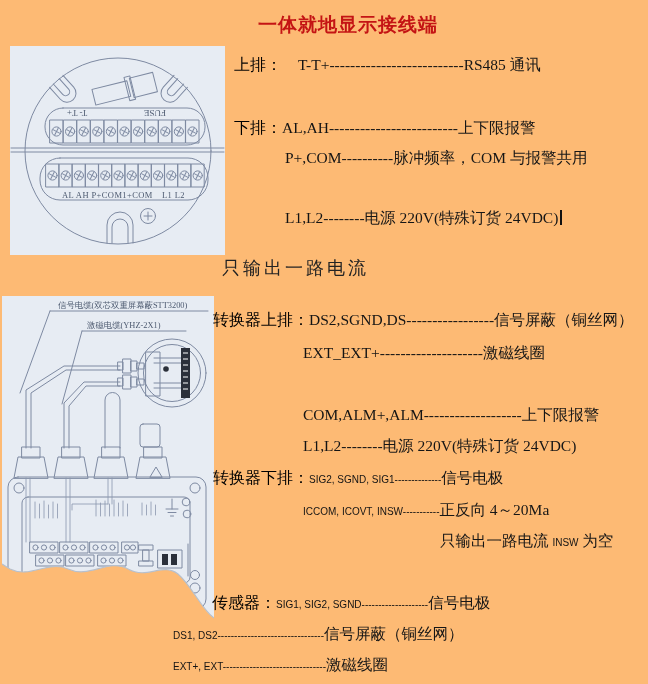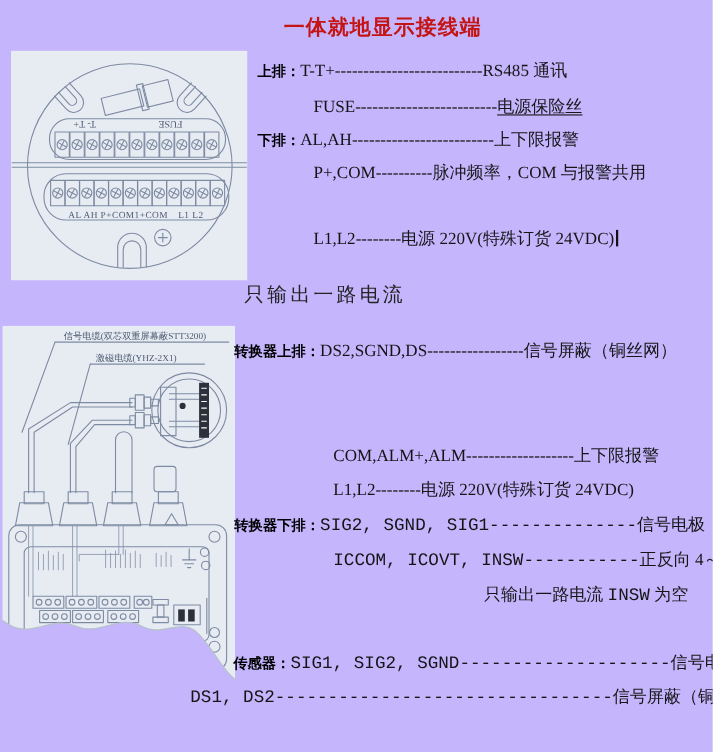--- a/index.html
+++ b/index.html
@@ -1,36 +1,36 @@
 <!DOCTYPE html>
 <html><head>
 <meta charset="utf-8">
 <style>
   html,body{margin:0;padding:0;background:#fff;}
-  .page{position:relative;width:648px;height:684px;background:#c4b5fd;overflow:hidden;
+  .page{position:relative;width:648px;height:684px;background:#fdba74;overflow:hidden;
         font-family:"Liberation Serif","DejaVu Serif",serif;color:#141414;}
   .title1{position:absolute;left:258px;top:12px;font-size:19px;font-weight:700;
           color:#c41414;letter-spacing:1px;white-space:nowrap;margin:0;}
   .title2{position:absolute;left:222px;top:256px;font-size:18px;letter-spacing:3px;
           color:#232323;white-space:nowrap;margin:0;font-weight:400;}
   .t-line{position:absolute;font-size:15.5px;white-space:nowrap;line-height:20px;}
-  .t-line .lbl{font-weight:700;font-family:"Liberation Sans","DejaVu Sans",sans-serif;
-               font-size:13px;color:#000;}
+  .t-line .lbl{font-weight:400;font-family:"Liberation Sans","DejaVu Sans",sans-serif;
+               font-size:16px;color:#000;}
   .t-line .code,.t-line .dash{letter-spacing:0;}
-  .m .code,.m .dash{font-family:Liberation Mono, monospace;font-size:16px;}
+  .m .code,.m .dash{font-family:Liberation Sans, sans-serif;font-size:10px;}
   .desc{color:#161616;}
   .und{text-decoration:underline;text-underline-offset:2px;}
   .wavy{text-decoration-line:underline;text-decoration-style:wavy;text-decoration-color:#e03434;
         text-decoration-thickness:1px;text-underline-offset:3px;}
   .caret{display:inline-block;width:1.5px;height:15px;background:#111;margin-left:2px;
          vertical-align:-2px;}
   
   .b1-0{left:234px;top:55px}.b1-1{left:285px;top:88px}.b1-2{left:234px;top:118px}
   .b1-3{left:285px;top:148px}.b1-4{left:285px;top:178px}.b1-5{left:285px;top:208px}
-  .b1-0 .code{margin-left:0}
+  .b1-0 .code{margin-left:16px}
   
   .b2-0{left:213px;top:310px}.b2-1{left:303px;top:343px}.b2-2{left:303px;top:374px}
   .b2-3{left:303px;top:405px}.b2-4{left:303px;top:436px}.b2-5{left:213px;top:468px}
   .b2-6{left:303px;top:500px}.b2-7{left:440px;top:531px}.b2-8{left:315px;top:561px}
   .b2-9{left:212px;top:593px}.b2-10{left:173px;top:624px}.b2-11{left:173px;top:655px}
   
   .d1{position:absolute;left:10px;top:46px;width:215px;height:209px;}
   .d2{position:absolute;left:2px;top:296px;width:212px;height:325px;}
   svg{display:block}
   .st{stroke:#7e8aa2;stroke-width:1;fill:none;stroke-linejoin:round;stroke-linecap:round}
@@ -112,21 +112,20 @@
         <path d="M97,197 L97,179 A13,13 0 0 1 123,179 L123,197 M102,197 L102,181 A8,8 0 0 1 118,181 L118,197"></path>
       </g>
       <text class="dtxt" font-size="9" text-anchor="middle" transform="translate(67,64) rotate(180)">T- T+</text>
       <text class="dtxt" font-size="9" text-anchor="middle" transform="translate(145,64) rotate(180)">FUSE</text>
       <text class="dtxt" font-size="8.5" x="52" y="152" letter-spacing="0.4">AL AH P+COM1+COM</text>
       <text class="dtxt" font-size="8.5" x="152" y="152" letter-spacing="0.4">L1 L2</text>
     </svg>
   </div>
 
   <div class="t-line b1-0"><span class="lbl">上排：</span><span class="code">T-T+</span><span class="dash">--------------------------</span><span class="desc">RS485 通讯</span></div>
-  <div class="t-line b1-1"><span class="code">FUSE</span><span class="dash">-------------------------</span><span class="desc und">电源保险丝</span></div>
   <div class="t-line b1-2"><span class="lbl">下排：</span><span class="code">AL,AH</span><span class="dash">-------------------------</span><span class="desc">上下限报警</span></div>
   <div class="t-line b1-3"><span class="code">P+,COM</span><span class="dash">----------</span><span class="desc">脉冲频率，COM 与报警共用</span></div>
   <div class="t-line b1-5"><span class="code">L1,L2</span><span class="dash">--------</span><span class="desc">电源 220V(特殊订货 24VDC)</span><span class="caret"></span></div>
 
   <h2 class="title2">只输出一路电流</h2>
 
   <div class="d2">
     <svg width="212" height="325" viewBox="0 0 212 325">
       <defs>
         <clipPath id="tear">
@@ -281,21 +280,23 @@
         </g>
         <circle class="dk" cx="164" cy="73" r="2.8"></circle>
         <text class="dtxt" font-size="8.4" x="56" y="12">信号电缆(双芯双重屏幕蔽STT3200)</text>
         <text class="dtxt" font-size="8.4" x="85" y="32">激磁电缆(YHZ-2X1)</text>
       </g>
       <path d="M212,322 C200,314 190,290 176,278 C160,266 146,284 126,273 C106,262 88,283 66,273 C46,264 28,283 8,273 L0,268" fill="none" stroke="#b7c0cd" stroke-width="1.2"></path>
     </svg>
   </div>
 
   <div class="t-line b2-0"><span class="lbl">转换器上排：</span><span class="code">DS2,SGND,DS</span><span class="dash">-----------------</span><span class="desc">信号屏蔽（铜丝网）</span></div>
+  <div class="t-line b2-1"><span class="code">EXT_EXT+</span><span class="dash">--------------------</span><span class="desc">激磁线圈</span></div>
   <div class="t-line b2-3"><span class="code">COM,ALM+,ALM</span><span class="dash">-------------------</span><span class="desc">上下限报警</span></div>
   <div class="t-line b2-4"><span class="code">L1,L2</span><span class="dash">--------</span><span class="desc">电源 220V(特殊订货 24VDC)</span></div>
   <div class="t-line b2-5 m"><span class="lbl">转换器下排：</span><span class="code">SIG2, SGND, SIG1</span><span class="dash">--------------</span><span class="desc">信号电极</span></div>
   <div class="t-line b2-6 m"><span class="code">ICCOM, ICOVT, INSW</span><span class="dash">-----------</span><span class="desc">正反向 4～20Ma</span></div>
   <div class="t-line b2-7 m"><span class="desc">只输出一路电流 </span><span class="code">INSW</span><span class="desc"> 为空</span></div>
   <div class="t-line b2-9 m"><span class="lbl">传感器：</span><span class="code">SIG1, SIG2, SGND</span><span class="dash">--------------------</span><span class="desc">信号电极</span></div>
   <div class="t-line b2-10 m"><span class="code">DS1, DS2</span><span class="dash">--------------------------------</span><span class="desc">信号屏蔽（铜丝网）</span></div>
+  <div class="t-line b2-11 m"><span class="code">EXT+, EXT</span><span class="dash">-------------------------------</span><span class="desc">激磁线圈</span></div>
 
 </div>
 
 </body></html>

